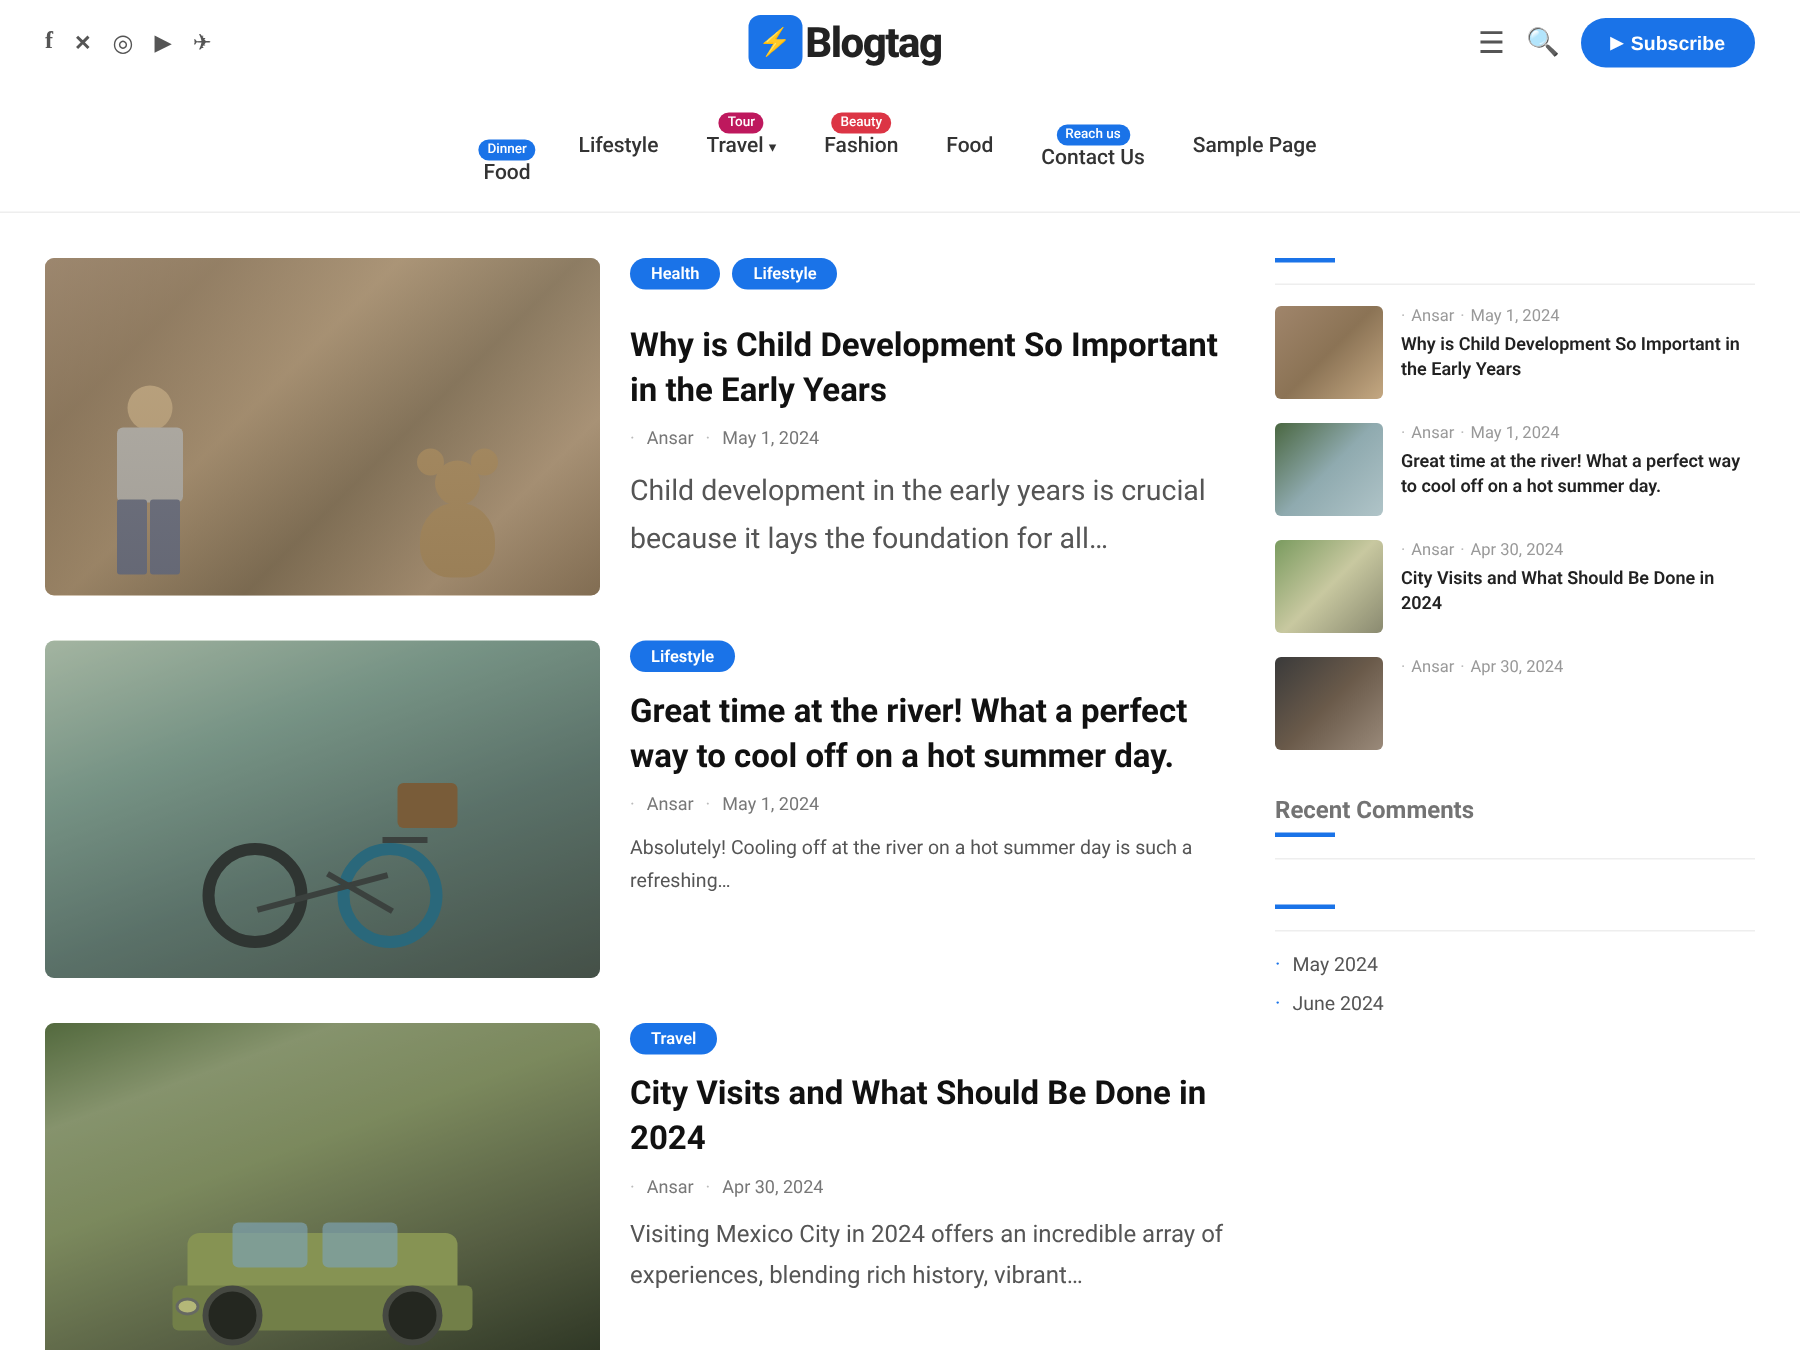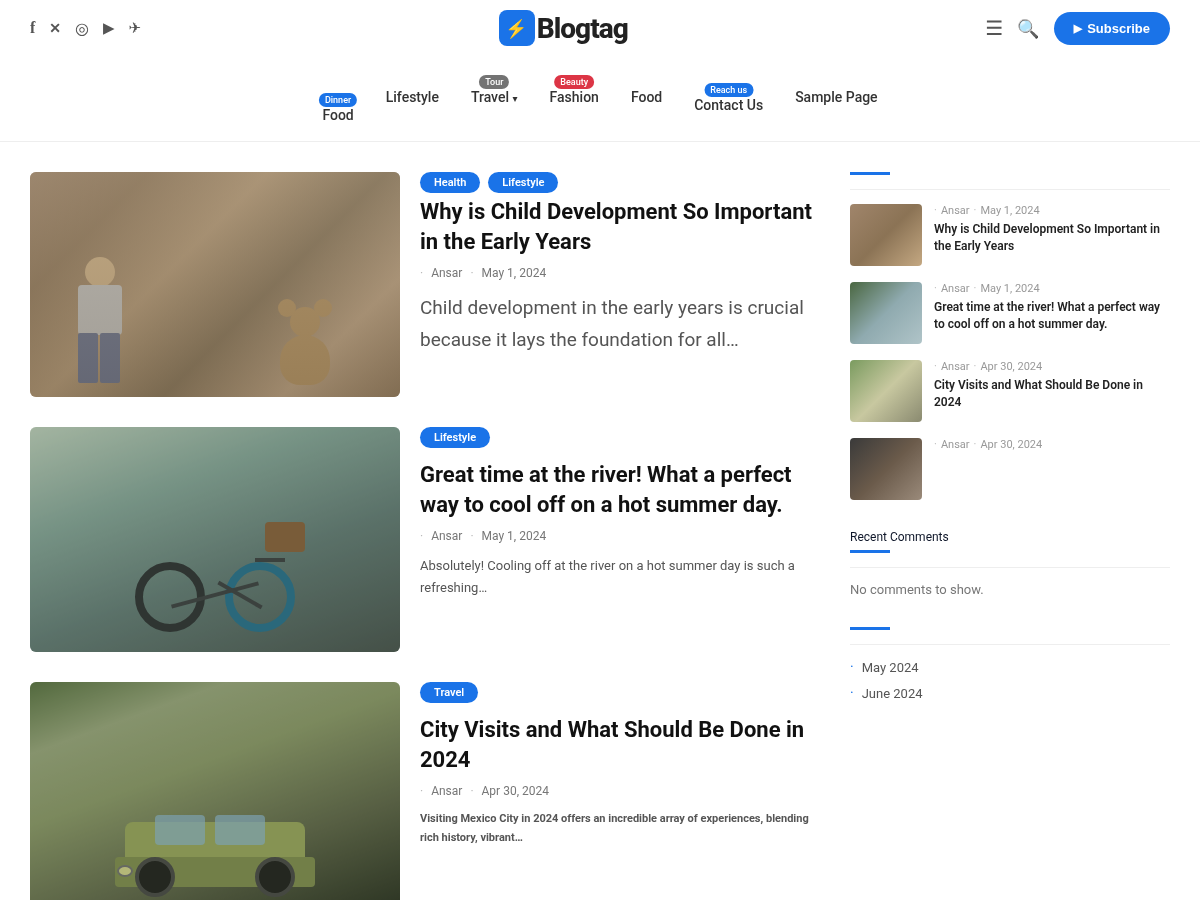--- a/index.html
+++ b/index.html
@@ -39,21 +39,21 @@
 
     <a style="position:relative; padding:8px 14px; font-size:14px; font-weight:500; color:#333; cursor:pointer; text-decoration:none; display:inline-block;margin-top:37px;">
       <span style="position:absolute; top:-6px; left:50%; transform:translateX(-50%); background:#1a73e8; color:white; font-size:9px; padding:2px 6px; border-radius:10px; white-space:nowrap;">Dinner</span>
       <span>Food</span>
     </a>
     <a style="padding:8px 14px; font-size:14px; font-weight:500; color:#333; cursor:pointer; text-decoration:none;">
       <span>Lifestyle</span>
     </a>
 
     <a style="position:relative; padding:8px 14px; font-size:14px; font-weight:500; color:#333; cursor:pointer; text-decoration:none; display:inline-block;">
-      <span style="position:absolute; top:-6px; left:50%; transform:translateX(-50%); background:#737373; color:white; font-size:9px; padding:2px 6px; border-radius:10px; white-space:nowrap;text-align:right;">Tour</span>
+      <span style="position:absolute; top:-6px; left:50%; transform:translateX(-50%); background:#be185d; color:white; font-size:9px; padding:2px 6px; border-radius:10px; white-space:nowrap;text-align:right;">Tour</span>
       <span>Travel</span> <span style="font-size:10px;">▾</span>
     </a>
 
     <a style="position:relative; padding:8px 14px; font-size:14px; font-weight:500; color:#333; cursor:pointer; text-decoration:none; display:inline-block;">
       <span style="position:absolute; top:-6px; left:50%; transform:translateX(-50%); background:#dc3545; color:white; font-size:9px; padding:2px 6px; border-radius:10px; white-space:nowrap;">Beauty</span>
       <span>Fashion</span>
     </a>
     <a style="padding:8px 14px; font-size:14px; font-weight:500; color:#333; cursor:pointer; text-decoration:none;">
       <span>Food</span>
     </a>
@@ -88,21 +88,21 @@
         <div style="position:absolute; bottom:10px; right:60px; width:70px; height:80px;">
           <div style="position:absolute; top:0; left:20px; width:30px; height:30px; background:#c8a060; border-radius:50%;"></div>
           <div style="position:absolute; top:-8px; left:8px; width:18px; height:18px; background:#c8a060; border-radius:50%;"></div>
           <div style="position:absolute; top:-8px; left:44px; width:18px; height:18px; background:#c8a060; border-radius:50%;"></div>
           <div style="position:absolute; top:28px; left:10px; width:50px; height:50px; background:#c8a060; border-radius:50% 50% 40% 40%;"></div>
         </div>
 
         <div style="position:absolute; inset:0; background: linear-gradient(180deg, #9a8870 0%, #8a7860 50%, #7a6850 100%); opacity:0.6;"></div>
       </div>
       <div style="flex:1;">
-        <div style="display:flex; gap:8px; margin-bottom:4px;">
+        <div style="display:flex; gap:8px; margin-bottom:23px;">
           <span style="background:#1a73e8; color:white; font-size:11px; padding:4px 14px; border-radius:20px; font-weight:600; cursor:pointer;">Health</span>
           <span style="background:#1a73e8; color:white; font-size:11px; padding:4px 14px; border-radius:20px; font-weight:600; cursor:pointer;">Lifestyle</span>
         </div>
         <h2 style="font-size:22px; font-weight:700; line-height:1.35; margin-bottom:10px; color:#111; cursor:pointer;">Why is Child Development So Important in the Early Years</h2>
         <div style="display:flex; align-items:center; gap:8px; font-size:12px; color:#777; margin-bottom:12px;">
           <span style="color:#bbb;">·</span>
           <span>Ansar</span>
           <span style="color:#bbb;">·</span>
           <span>May 1, 2024</span>
         </div>
@@ -164,21 +164,21 @@
         <div style="display:flex; gap:8px; margin-bottom:12px;">
           <span style="background:#1a73e8; color:white; font-size:11px; padding:4px 14px; border-radius:20px; font-weight:600; cursor:pointer;">Travel</span>
         </div>
         <h2 style="font-size:22px; font-weight:700; line-height:1.35; margin-bottom:10px; color:#111; cursor:pointer;">City Visits and What Should Be Done in 2024</h2>
         <div style="display:flex; align-items:center; gap:8px; font-size:12px; color:#777; margin-bottom:12px;">
           <span style="color:#bbb;">·</span>
           <span>Ansar</span>
           <span style="color:#bbb;">·</span>
           <span>Apr 30, 2024</span>
         </div>
-        <p style="font-size:11px; color:#555; line-height:1.65;font-weight:bold;">Visiting Mexico City in 2024 offers an incredible array of experiences, blending rich history, vibrant…</p>
+        <p style="font-size:16px; color:#555; line-height:1.65;">Visiting Mexico City in 2024 offers an incredible array of experiences, blending rich history, vibrant…</p>
       </div>
     </div>
 
   </div>
 
   <div style="width:320px; flex-shrink:0;">
 
     <div style="margin-bottom:30px;">
       <div style="width:40px; height:3px; background:#1a73e8; margin-bottom:14px;"></div>
       <hr style="border:none; border-top:1px solid #eee; margin-bottom:14px;">
@@ -229,24 +229,23 @@
             <span style="color:#bbb;">·</span>
             <span>Ansar</span>
             <span style="color:#bbb;">·</span>
             <span>Apr 30, 2024</span>
           </div>
         </div>
       </div>
     </div>
 
     <div style="margin-bottom:30px;">
-      <h3 style="font-size:12px; font-weight:400; margin-bottom:6px; color:#0f172a;">Recent Comments</h3>
+      <h3 style="font-size:16px; font-weight:700; margin-bottom:6px; color:#737373;">Recent Comments</h3>
       <div style="width:40px; height:3px; background:#1a73e8; margin-bottom:14px;"></div>
       <hr style="border:none; border-top:1px solid #eee; margin-bottom:14px;">
-      <p style="font-size:13px; color:#777;">No comments to show.</p>
     </div>
 
     <div style="margin-bottom:30px;">
       <div style="width:40px; height:3px; background:#1a73e8; margin-bottom:14px;"></div>
       <hr style="border:none; border-top:1px solid #eee; margin-bottom:14px;">
       <div style="display:flex; align-items:center; gap:8px; font-size:13px; color:#555; margin-bottom:10px; cursor:pointer;">
         <span style="color:#1a73e8; font-size:14px;">·</span>
         <span>May 2024</span>
       </div>
       <div style="display:flex; align-items:center; gap:8px; font-size:13px; color:#555; margin-bottom:10px; cursor:pointer;">

